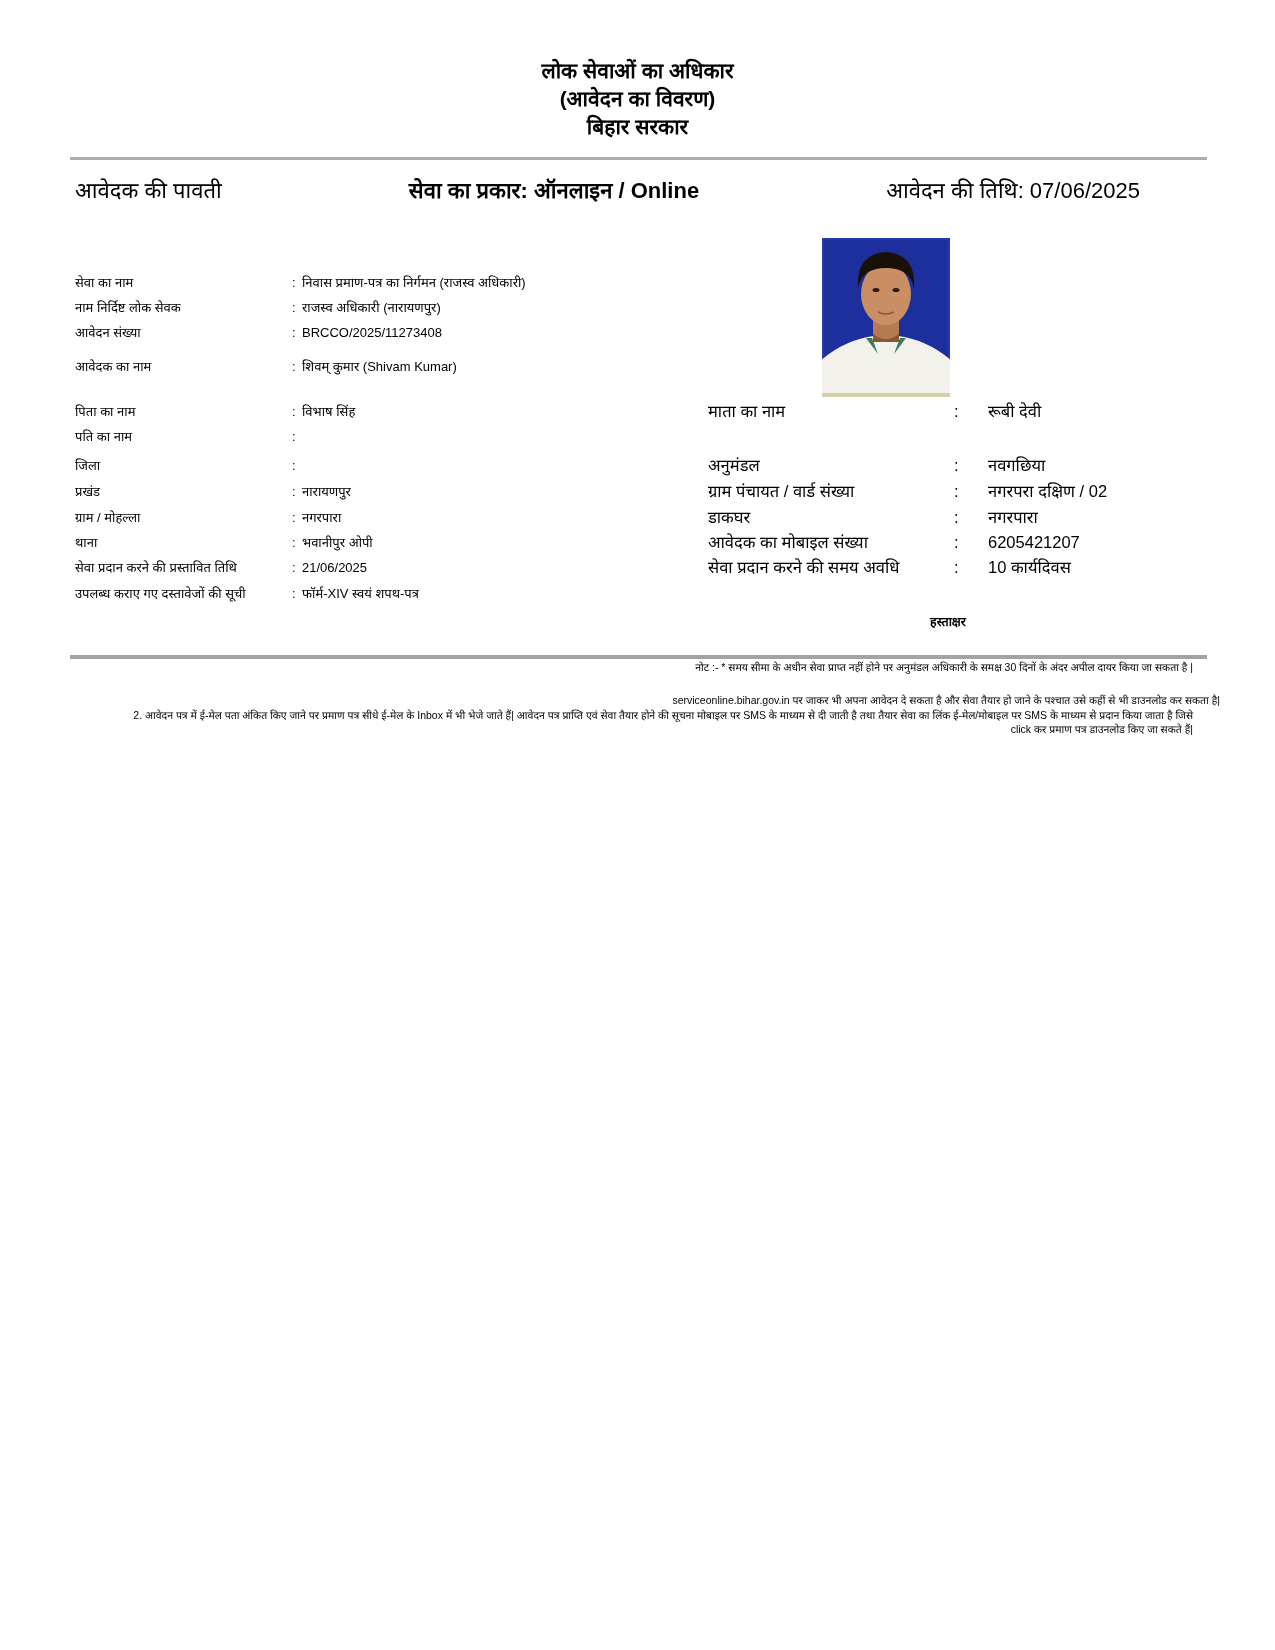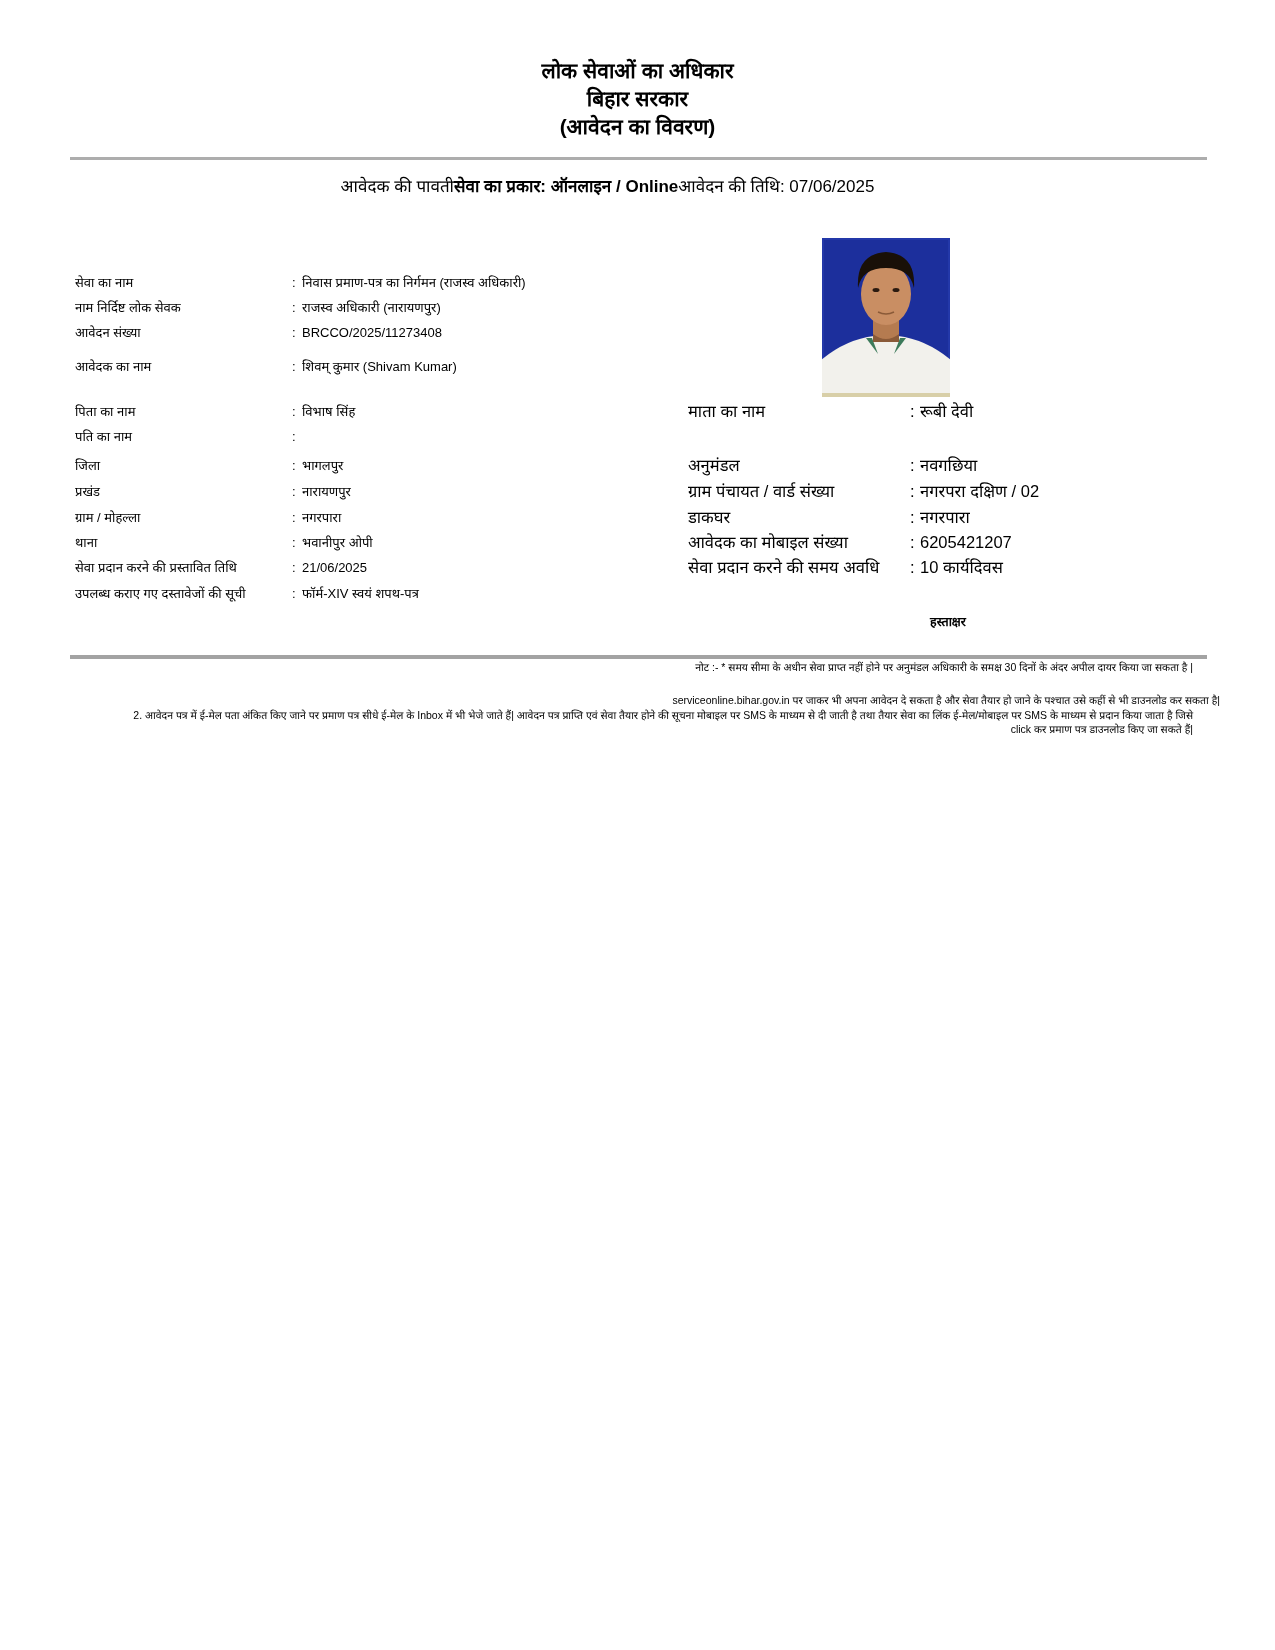--- a/index.html
+++ b/index.html
@@ -10,27 +10,27 @@
   .header{position:absolute;top:57px;left:0;width:100%;text-align:center;
           font-weight:bold;font-size:21px;line-height:28px;}
 
   
   .divider{position:absolute;left:70px;width:1137px;background:#adadad;}
   .divider.d1{top:157px;height:3px;}
   .divider.d2{top:655px;height:4px;background:#a3a3a3;}
 
   
   .meta{position:absolute;top:174px;left:75px;width:1065px;display:flex;
-        justify-content:center;align-items:flex-start;font-size:17px;}
+        justify-content:space-between;align-items:flex-start;font-size:22px;}
   .meta .center{font-weight:bold;}
 
   
   .lrow{position:absolute;left:75px;width:745px;display:flex;font-size:13px;line-height:21px;}
   .lrow .lbl{width:217px;flex:none;}
-  .rrow{position:absolute;left:688px;width:530px;display:flex;font-size:16.5px;line-height:21px;}
+  .rrow{position:absolute;left:708px;width:530px;display:flex;font-size:16.5px;line-height:21px;gap:24px;}
   .rrow .lbl{width:222px;flex:none;}
   .sep{flex:none;width:10px;}
   .val{flex:1;}
 
   
   .photo{position:absolute;left:822px;top:238px;width:128px;height:159px;
          background:#1c2f9c;overflow:hidden;}
   .photo svg{display:block;}
 
   
@@ -46,22 +46,22 @@
   .n4{top:723px;}
   .n5{top:738px;}
 </style>
 </head>
 <body>
 
 <div class="page">
 
   <div class="header">
     <div>लोक सेवाओं का अधिकार</div>
+    <div>(आवेदन का विवरण)</div>
     <div>बिहार सरकार</div>
-    <div>(आवेदन का विवरण)</div>
   </div>
 
   <div class="divider d1"></div>
 
   <div class="meta">
     <span>आवेदक की पावती</span>
     <span class="center">सेवा का प्रकार: ऑनलाइन / Online</span>
     <span>आवेदन की तिथि: 07/06/2025</span>
   </div>
 
@@ -109,21 +109,20 @@
     <span class="val">विभाष सिंह</span>
   </div>
   <div class="lrow" style="top:426px">
     <span class="lbl">पति का नाम</span>
     <span class="sep">:</span>
     <span class="val"></span>
   </div>
   <div class="lrow" style="top:455px">
     <span class="lbl">जिला</span>
     <span class="sep">:</span>
-    <span class="val">भागलपुर</span>
   </div>
   <div class="lrow" style="top:481px">
     <span class="lbl">प्रखंड</span>
     <span class="sep">:</span>
     <span class="val">नारायणपुर</span>
   </div>
   <div class="lrow" style="top:507px">
     <span class="lbl">ग्राम / मोहल्ला</span>
     <span class="sep">:</span>
     <span class="val">नगरपारा</span>

